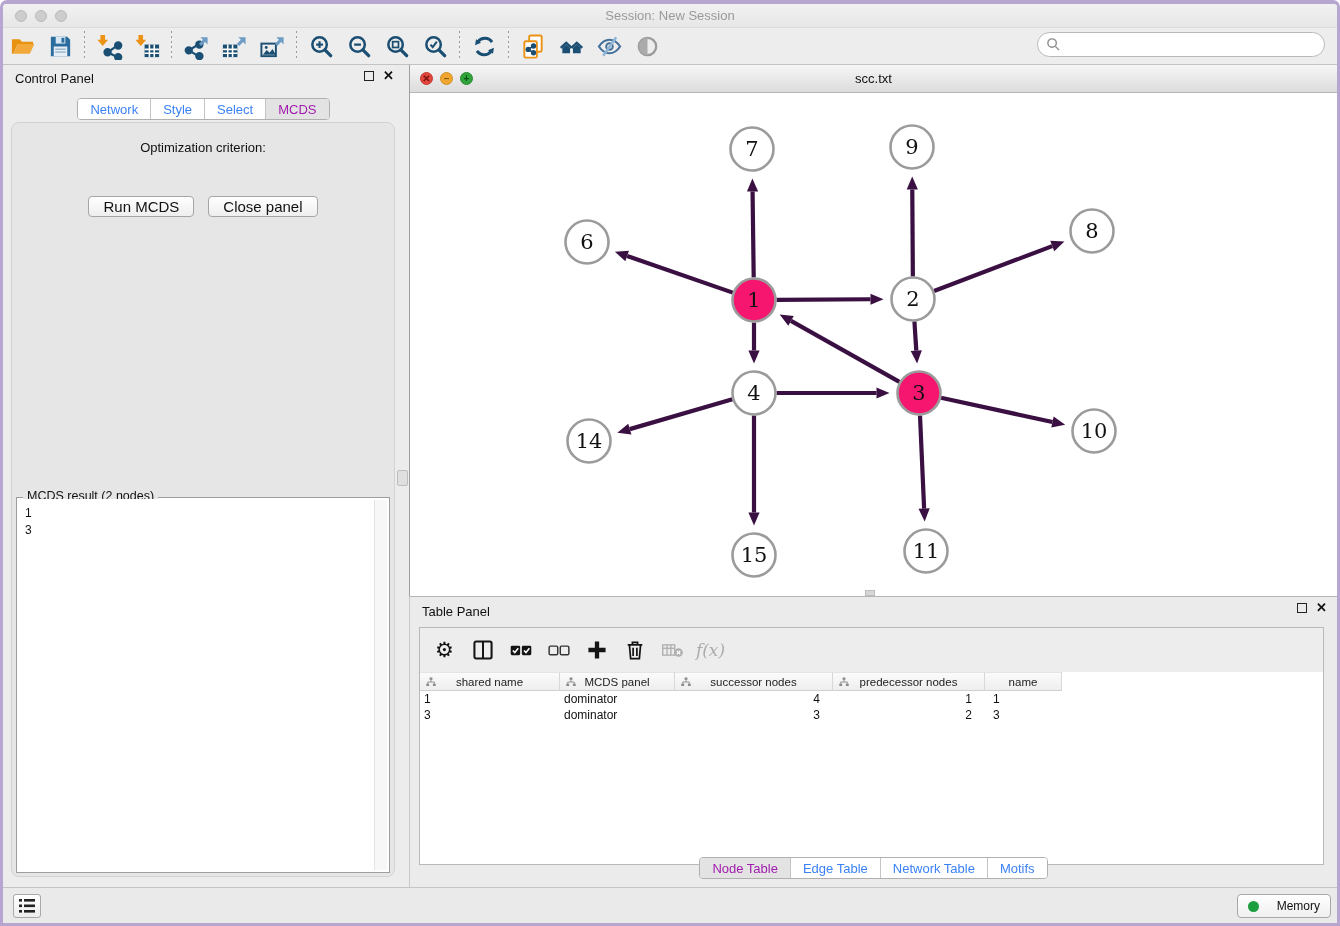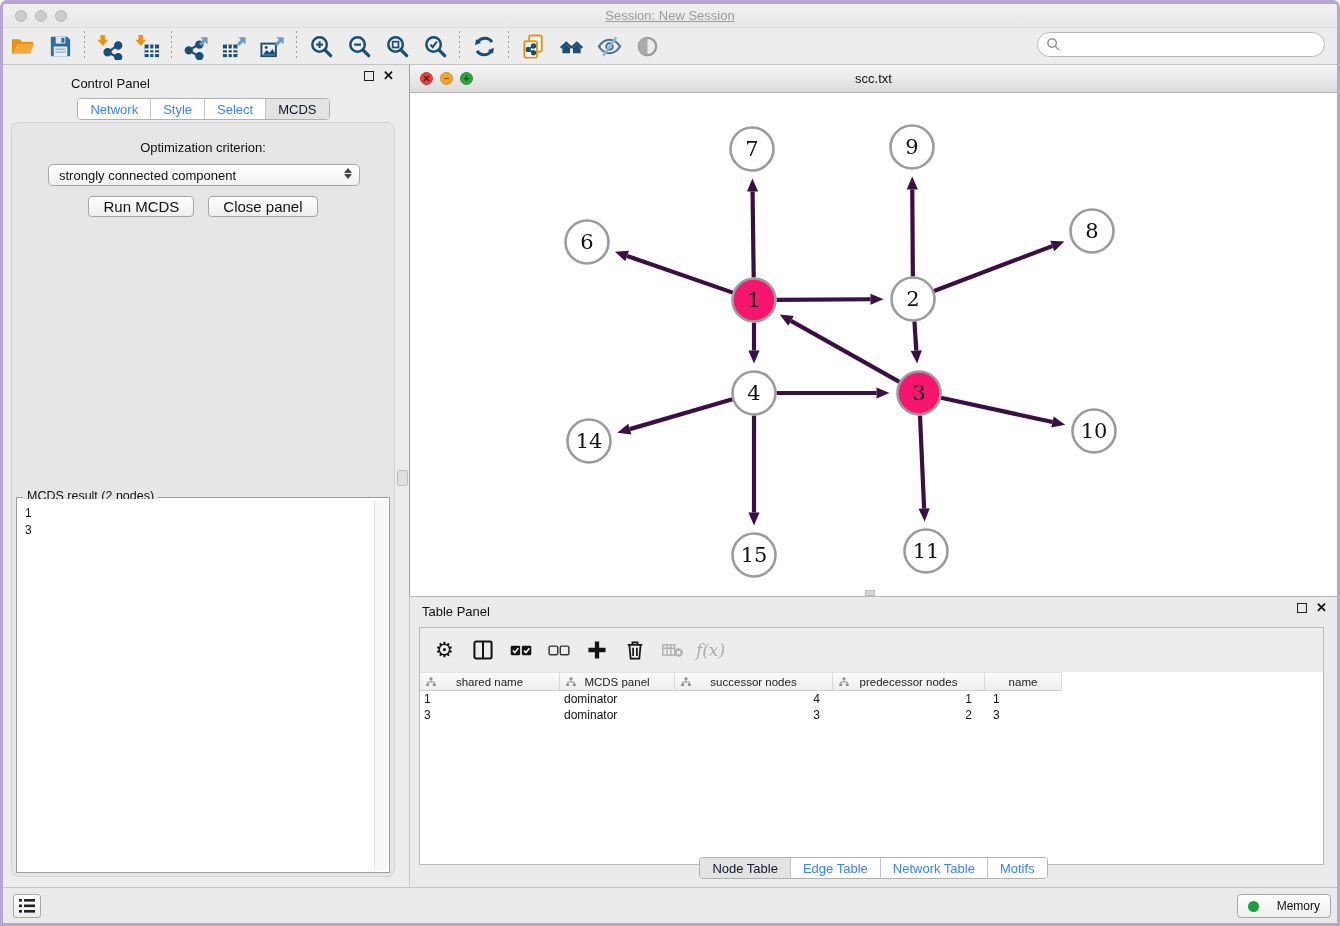--- a/index.html
+++ b/index.html
@@ -8,48 +8,48 @@
     position:relative; width:1340px; height:926px;
     border:3px solid #b7a6cf; border-top-width:4px; border-radius:7px 7px 0 0;
     background:#ececec; overflow:hidden;
   }
   
   .titlebar{ position:absolute; left:0; top:0; right:0; height:24px;
     background:linear-gradient(#f1f1f1,#e7e7e7); border-bottom:1px solid #dcdcdc;
     display:flex; align-items:center; }
   .mac-dots{ position:absolute; left:12px; top:6px; display:flex; gap:8px; }
   .mac-dot{ width:12px; height:12px; border-radius:50%; background:#cdcdcd; border:1px solid #b9b9b9; }
-  .win-title{ width:100%; text-align:center; font-size:13px; color:#9a9a9a;text-decoration:underline; }
+  .win-title{ width:100%; text-align:center; font-size:13px; color:#9a9a9a; }
   
   .toolbar{ position:absolute; left:0; top:24px; right:0; height:37px;
     background:#ededed; border-bottom:1px solid #c3c3c3;
     display:flex; align-items:center; }
   .tbtn{ width:38px; height:32px; background:none; border:none; display:flex;
     align-items:center; justify-content:center; cursor:pointer; }
   .tbtn svg{ width:27px; height:27px; }
   .tsep{ width:1px; height:30px; margin:0 5px;
     background-image:linear-gradient(#9a9a9a 34%, rgba(0,0,0,0) 0%);
     background-size:1px 5px; background-repeat:repeat-y; }
   .searchbox{ position:absolute; right:12px; top:4px; width:288px; height:25px;
     background:#fff; border:1px solid #b9b9b9; border-radius:13px;
     display:flex; align-items:center; padding:0 8px; }
   .searchbox svg{ width:15px; height:15px; }
   .searchbox input{ border:none; outline:none; flex:1; font-size:12px; background:transparent; margin-left:5px;}
   
   .control-panel{ position:absolute; left:0; top:61px; width:401px; bottom:36px; background:#ececec; }
-  .panel-head{ position:relative; height:26px; display:flex; align-items:flex-end; padding:0 28px;margin-left:40px; }
+  .panel-head{ position:relative; height:26px; display:flex; align-items:center; padding:0 12px; }
   .panel-title{ font-size:13px; color:#111; }
   .panel-btns{ position:absolute; right:10px; top:6px; display:flex; gap:9px; align-items:center;}
   .float-box{ width:10px; height:10px; border:1.5px solid #222; display:inline-block; cursor:pointer;}
   .close-x{ font-size:13px; font-weight:bold; color:#111; line-height:10px; cursor:pointer;}
   .seg{ display:flex; border:1px solid #b0b0b0; border-radius:4px; overflow:hidden; background:#fff; }
   .seg .segtab{ font-size:13px; color:#3b82f6; background:#fff; border:none; border-right:1px solid #c4c4c4;
     padding:2px 12px; height:20px; cursor:pointer; white-space:nowrap;}
   .seg .segtab:last-child{ border-right:none; }
-  .seg .segtab.pressed{ background:#e3e3e3; color:#0f172a; }
+  .seg .segtab.pressed{ background:#e3e3e3; color:#a21caf; }
   .cp-tabs{ position:absolute; left:0; right:0; top:33px; display:flex; justify-content:center; }
   .cp-inner{ position:absolute; left:8px; right:9px; top:57px; bottom:10px;
     background:#e6e6e6; border:1px solid #d2d2d2; border-radius:8px;padding-left:15px; }
   .opt-label{ position:absolute; left:0; right:0; top:17px; text-align:center; font-size:13px; color:#111;}
   .combo{ position:absolute; left:36px; top:41px; width:312px; height:22px;
     background:linear-gradient(#ffffff,#f2f2f2); border:1px solid #a6a6a6; border-radius:5px;
     display:flex; align-items:center; padding:0 22px 0 10px; cursor:pointer;}
   .combo-text{ font-size:13px; color:#111; }
   .combo-arrows{ position:absolute; right:7px; top:3px; display:flex; flex-direction:column; gap:1px;}
   .combo-arrows i{ width:0; height:0; border-left:4px solid transparent; border-right:4px solid transparent; }
@@ -299,27 +299,20 @@
     <div class="cp-tabs">
       <div class="seg">
         <button class="segtab">Network</button>
         <button class="segtab">Style</button>
         <button class="segtab">Select</button>
         <button class="segtab pressed">MCDS</button>
       </div>
     </div>
     <div class="cp-inner">
       <div class="opt-label">Optimization criterion:</div>
-      <div class="combo">
-        <span class="combo-text">strongly connected component</span>
-        <span class="combo-arrows">
-            <i class="up"></i>
-            <i class="dn"></i>
-          </span>
-      </div>
       <div class="btn-row">
         <button class="pbtn">Run MCDS</button>
         <button class="pbtn">Close panel</button>
       </div>
       <div class="result-box">
         <span class="result-legend">MCDS result (2 nodes)</span>
         <div class="result-body">
           <div>1</div>
           <div>3</div>
           <div class="result-scroll"></div>

